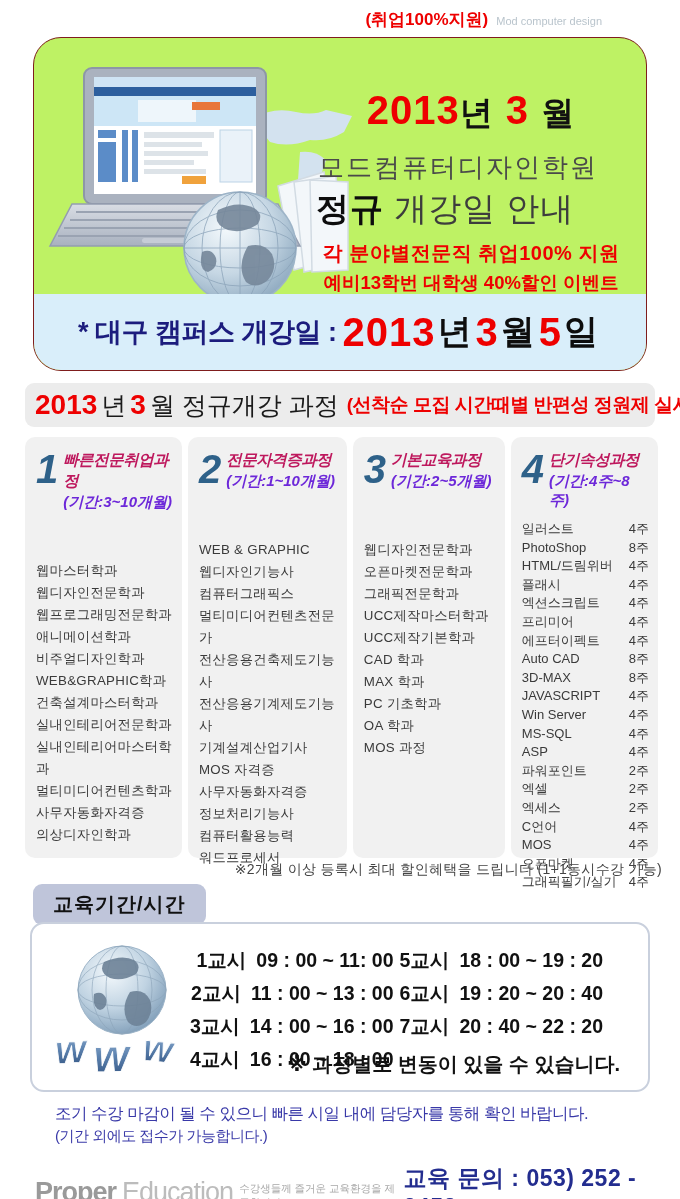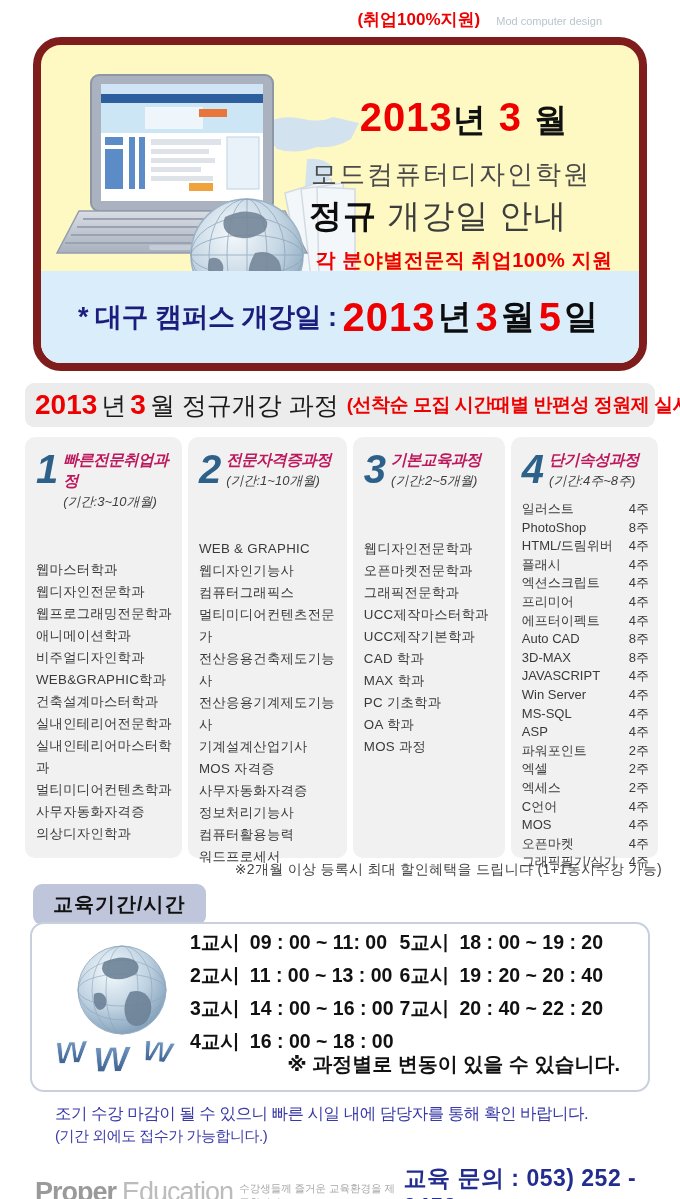--- a/index.html
+++ b/index.html
@@ -2,40 +2,40 @@
 <html><head>
 <meta charset="utf-8">
 <style>
   html,body{margin:0;padding:0;}
   body{
     width:680px;height:1199px;position:relative;background:#fff;
     font-family:"Liberation Sans","DejaVu Sans",sans-serif;
     overflow:hidden;
   }
   
-  .top-note{position:absolute;top:8px;left:0;width:680px;display:flex;justify-content:flex-end;align-items:baseline;gap:16px;padding-right:78px;box-sizing:border-box;}
+  .top-note{position:absolute;top:8px;left:0;width:680px;display:flex;justify-content:flex-end;align-items:baseline;gap:8px;padding-right:78px;box-sizing:border-box;}
   .top-badge{color:#ee0000;font-weight:800;font-size:17px;}
   .top-brand{color:#b9c4cc;font-size:11px;}
   
   .hero{
     position:absolute;left:33px;top:37px;width:614px;height:334px;
-    border:8px solid #7f1d1d;border-radius:28px;background:#fef9c3;overflow:hidden;box-sizing:border-box;
+    border:1px solid #7f1d1d;border-radius:28px;background:#bef264;overflow:hidden;box-sizing:border-box;
   }
   .hero-illu{position:absolute;left:8px;top:22px;width:310px;height:250px;}
   .hero-text{position:absolute;right:10px;top:50px;width:330px;text-align:center;}
   .hero-title{font-size:40px;font-weight:800;color:#111;letter-spacing:1px;}
   .hero-title .num{color:#ee0000;}
   .hero-title .suf{font-weight:600;font-size:33px;}
   .hero-academy{margin-top:14px;font-size:26px;color:#4a4a4a;letter-spacing:2px;text-align:left;padding-left:12px;}
   .hero-sub{margin-top:2px;font-size:33px;color:#3d3d3d;text-align:left;padding-left:10px;letter-spacing:1px;}
   .hero-sub b{color:#0d0d0d;font-weight:900;}
   .hero-promo1{margin-top:8px;font-size:20px;font-weight:800;color:#ee0000;letter-spacing:0.5px;}
   .hero-promo2{margin-top:3px;font-size:18.5px;font-weight:800;color:#ee0000;}
   .campus-strip{
-    position:absolute;left:0;bottom:0;width:100%;height:92px;background:#d9eefa;
+    position:absolute;left:0;bottom:0;width:100%;height:76px;background:#d9eefa;
     display:flex;align-items:center;justify-content:center;white-space:nowrap;
   }
   .campus-prefix{color:#1c1c7d;font-weight:900;font-size:27px;letter-spacing:-0.5px;margin-right:6px;}
   .campus-num{color:#ee0000;font-weight:800;font-size:40px;letter-spacing:1px;}
   .campus-suf{color:#0d0d0d;font-weight:600;font-size:34px;margin:0 4px 0 2px;}
   
   .section-header{
     position:absolute;left:25px;top:383px;width:630px;height:44px;background:#ececec;border-radius:9px;
     display:flex;align-items:center;box-sizing:border-box;padding-left:10px;white-space:nowrap;
   }
@@ -43,38 +43,38 @@
   .sh-black{color:#1a1a1a;font-size:25px;margin:0 4px;}
   .sh-note{color:#ee0000;font-weight:800;font-size:19px;margin-left:4px;letter-spacing:-0.5px;}
   
   .courses{position:absolute;left:25px;top:437px;width:633px;display:flex;gap:6px;}
   .course-col{background:#f1f1f1;border-radius:10px;box-sizing:border-box;padding:12px 9px 14px 11px;height:421px;}
   .col-a{width:160px;}.col-b{width:162px;}.col-c{width:155px;}.col-d{width:150px;}
   .course-head{display:flex;align-items:flex-start;gap:5px;margin-bottom:10px;}
   .course-num{font-size:40px;line-height:40px;font-weight:800;font-style:italic;color:#2e6189;}
   .course-titles{padding-top:1px;}
   .course-title{font-size:15.5px;font-weight:900;font-style:italic;color:#be185d;letter-spacing:-0.5px;}
-  .course-period{font-size:13px;font-weight:400;font-style:italic;color:#404040;margin-top:1px;}
+  .course-period{font-size:15px;font-weight:700;font-style:italic;color:#6d28d9;margin-top:1px;}
   .course-items{font-size:13.3px;color:#3a3a3a;line-height:22px;letter-spacing:0.3px;margin-top:48px;}
   .course-items-timed{font-size:13px;color:#3a3a3a;line-height:18.6px;}
   .timed-row{display:flex;justify-content:space-between;}
   .timed-row .dur{margin-left:4px;}
   
   .discount-note{position:absolute;top:861px;right:18px;font-size:14px;color:#444;letter-spacing:0.3px;}
   
   .sched-label{
     position:absolute;left:33px;top:884px;background:#bfc5da;border-radius:9px;
     font-size:20px;font-weight:800;color:#111;padding:7px 20px;letter-spacing:1px;
   }
   .sched-box{
     position:absolute;left:30px;top:922px;width:620px;height:170px;background:#fff;
     border:2px solid #c9d0dd;border-radius:14px;box-sizing:border-box;
   }
   .sched-globe{position:absolute;left:18px;top:14px;width:150px;height:140px;}
-  .sched-cols{position:absolute;left:158px;top:2px;display:flex;gap:6px;}
+  .sched-cols{position:absolute;left:158px;top:20px;display:flex;gap:6px;text-align:right;}
   .sched-col{display:flex;flex-direction:column;}
   .sched-row{font-size:19.5px;font-weight:800;color:#111;line-height:33px;white-space:nowrap;}
   .sched-row .pname{margin-right:10px;}
   .sched-note{position:absolute;right:28px;bottom:12px;font-size:20px;font-weight:800;color:#111;}
   
   .fnotice1{position:absolute;left:55px;top:1103px;font-size:16.5px;color:#3939a8;letter-spacing:-0.5px;}
   .fnotice2{position:absolute;left:55px;top:1127px;font-size:15px;color:#3939a8;letter-spacing:-0.5px;}
   .logo-row{position:absolute;left:35px;top:1163px;width:612px;display:flex;align-items:center;}
   .logo-bold{font-size:27px;font-weight:800;color:#9a9a9a;letter-spacing:-1px;}
   .logo-light{font-size:27px;font-weight:300;color:#bcbcbc;margin-left:6px;letter-spacing:-1px;}

